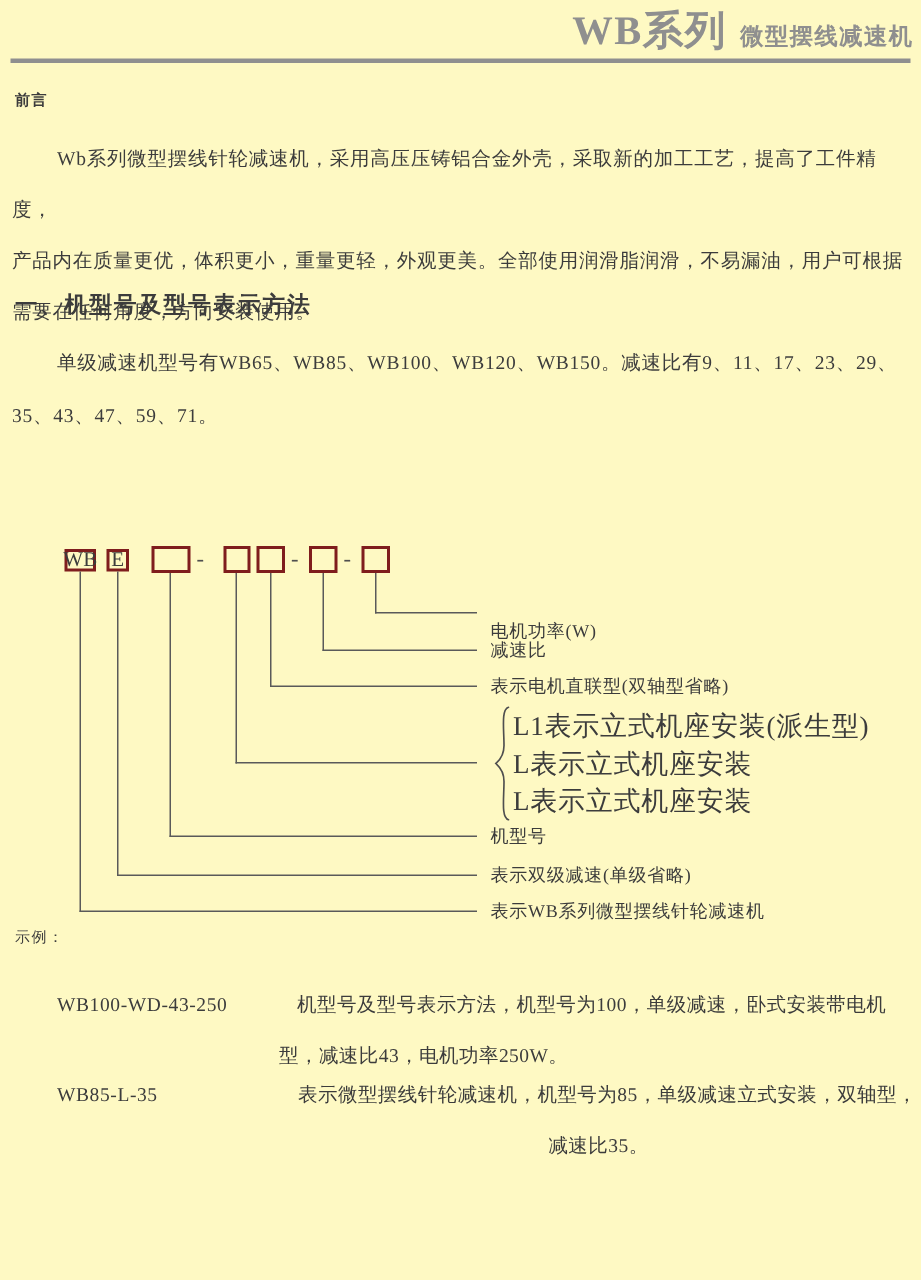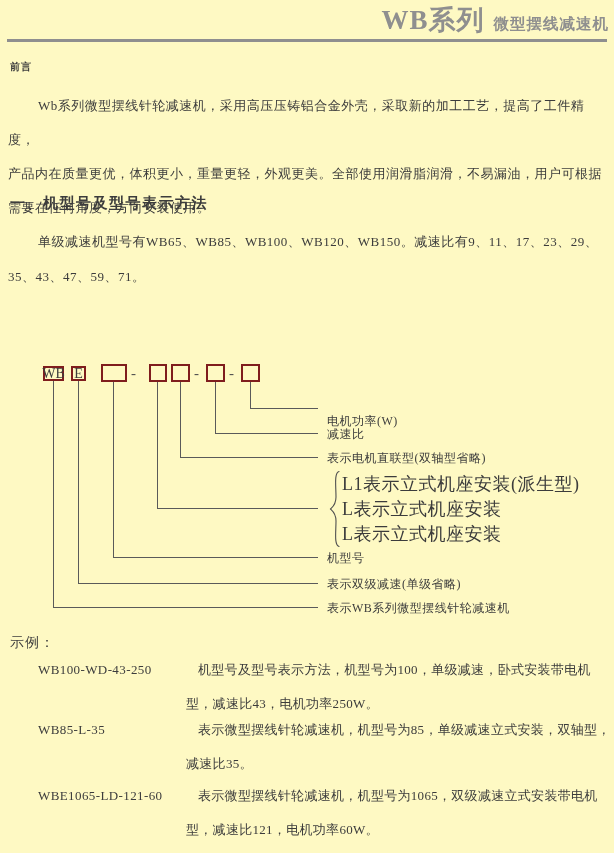--- a/index.html
+++ b/index.html
@@ -92,25 +92,25 @@
   .brace { position: absolute; left: 329px; top: 470px; }
   .blabel {
     position: absolute; left: 342px; transform: translateY(-50%);
     font-size: 18px; letter-spacing: 0.5px; white-space: nowrap;
   }
   .lb-l1 { top: 484px; }
   .lb-l  { top: 509px; }
   .lb-w  { top: 534px; }
   
   .h-examples {
-    position: absolute; left: 10px; top: 634px;
-    font-size: 14px; letter-spacing: 1px;
+    position: absolute; left: 10px; top: 618px;
+    font-size: 10px; letter-spacing: 1px;
   }
   .example-row { position: absolute; left: 0; width: 614px; height: 68px; }
-  .row-1 { top: 653px; } .row-2 { top: 713px; } .row-3 { top: 779px; }
+  .row-1 { top: 653px; } .row-2 { top: 713px; text-align: center; } .row-3 { top: 779px; }
   .ex-model {
     position: absolute; left: 38px; top: 0;
     font-size: 13px; line-height: 34px; letter-spacing: 0.4px;
   }
   .ex-desc {
     position: absolute; left: 186px; top: 0; width: 426px;
     font-size: 13px; line-height: 34px; letter-spacing: 0.3px;
     white-space: pre-line; text-indent: 12px;
   }
 </style>
@@ -184,18 +184,15 @@
     <div class="ex-model">WB100-WD-43-250</div>
     <div class="ex-desc">机型号及型号表示方法，机型号为100，单级减速，卧式安装带电机
 型，减速比43，电机功率250W。</div>
   </div>
   <div class="example-row row-2">
     <div class="ex-model">WB85-L-35</div>
     <div class="ex-desc">表示微型摆线针轮减速机，机型号为85，单级减速立式安装，双轴型，
 减速比35。</div>
   </div>
   <div class="example-row row-3">
-    <div class="ex-model">WBE1065-LD-121-60</div>
-    <div class="ex-desc">表示微型摆线针轮减速机，机型号为1065，双级减速立式安装带电机
-型，减速比121，电机功率60W。</div>
   </div>
 
 </div>
 
 </body></html>

